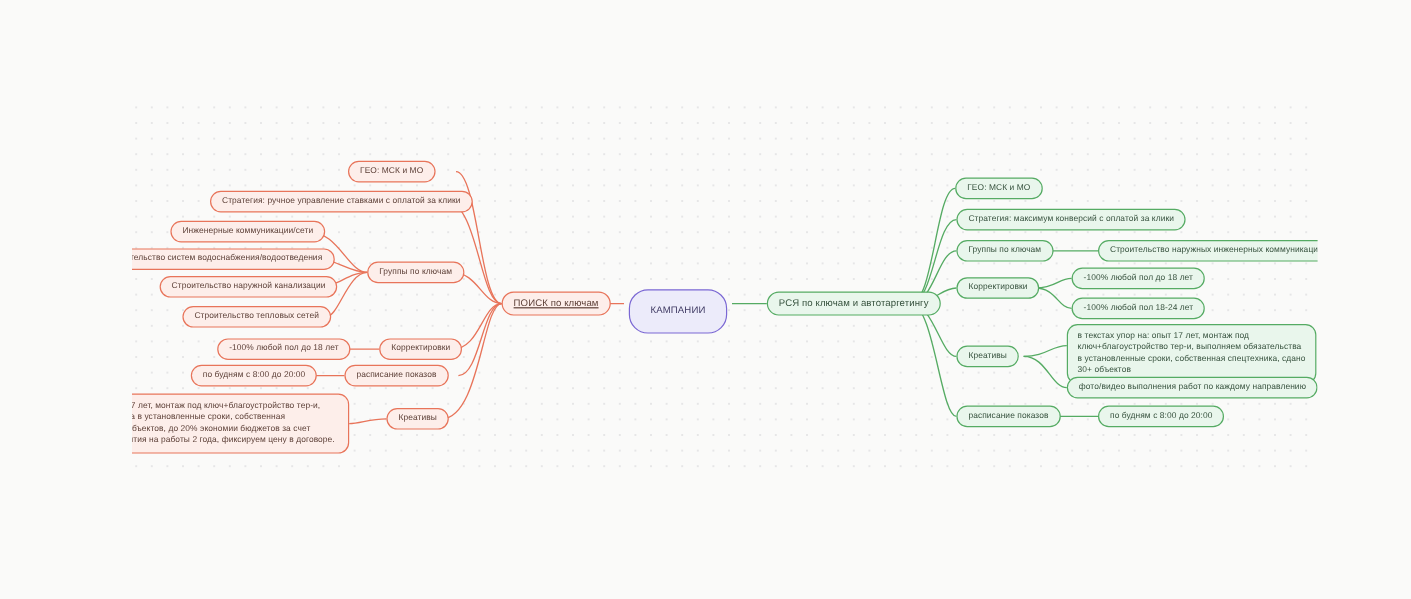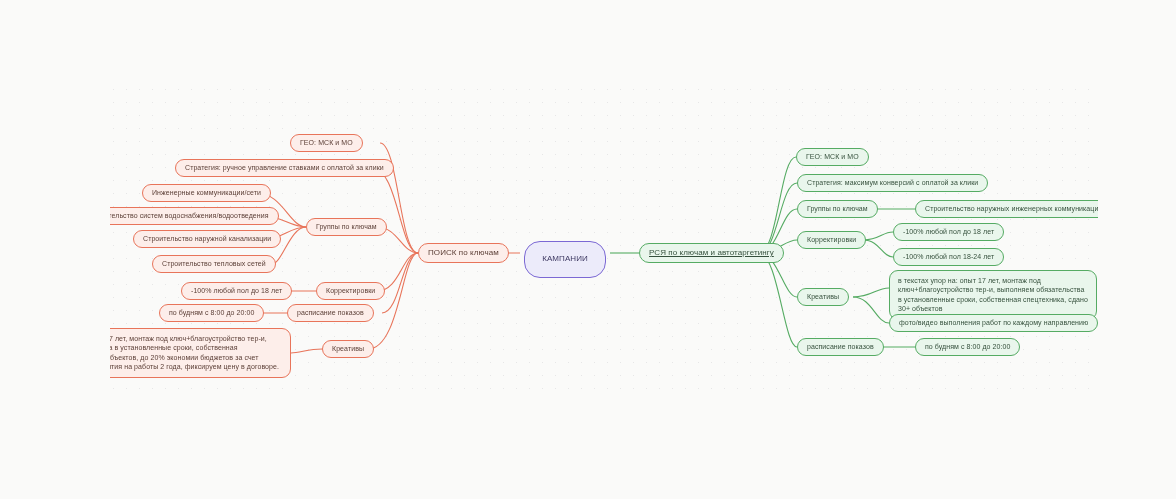--- a/index.html
+++ b/index.html
@@ -104,21 +104,21 @@
       <path d="M863 240 C880 240 882 232 893 232"></path>
       <path d="M863 240 C880 240 882 257 893 257"></path>
       <path d="M853 297 C872 297 876 288 889 288"></path>
       <path d="M853 297 C872 297 876 323 889 323"></path>
       <path d="M877 347 L915 347"></path>
     </g>
   </svg>
 
   <div class="node n-purple t8" style="left:524px; top:241px; width:82px; height:37px;">КАМПАНИИ</div>
 
-  <div class="node n-red t8" style="left:418px; top:243px; height:20px;">ПОИСК по ключам</div>
+  <div class="node n-red t8" style="left:418px; top:243px; height:20px;text-decoration:underline;">ПОИСК по ключам</div>
 
   <div class="node n-red t7" style="left:290px; top:134px; height:18px;">ГЕО: МСК и МО</div>
 
   <div class="node n-red t7" style="left:175px; top:159px; height:18px;">Стратегия: ручное управление ставками с оплатой за клики</div>
 
   <div class="node n-red t7" style="left:306px; top:218px; height:18px;">Группы по ключам</div>
 
   <div class="node n-red t7" style="left:142px; top:184px; height:18px;">Инженерные коммуникации/сети</div>
 
   <div class="node n-red t7" style="left:78px; top:207px; height:18px;">Строительство систем водоснабжения/водоотведения</div>
@@ -132,21 +132,21 @@
   <div class="node n-red t7" style="left:181px; top:282px; height:18px;">-100% любой пол до 18 лет</div>
 
   <div class="node n-red t7" style="left:287px; top:304px; height:18px;">расписание показов</div>
 
   <div class="node n-red t7" style="left:159px; top:304px; height:18px;">по будням с 8:00 до 20:00</div>
 
   <div class="node n-red t7" style="left:322px; top:340px; height:18px;">Креативы</div>
 
   <div class="node n-red multi t7" style="left:16px; top:328px; width:275px; padding:5px 8px;">в текстах упор на: опыт 17 лет, монтаж под ключ+благоустройство тер-и, выполняем обязательства в установленные сроки, собственная спецтехника, сдано 30+ объектов, до 20% экономии бюджетов за счет комплексных работ, гарантия на работы 2 года, фиксируем цену в договоре.</div>
 
-  <div class="node n-green t8" style="left:639px; top:243px; height:20px;text-decoration:underline;">РСЯ по ключам и автотаргетингу</div>
+  <div class="node n-green t8" style="left:639px; top:243px; height:20px;">РСЯ по ключам и автотаргетингу</div>
 
   <div class="node n-green t7" style="left:796px; top:148px; height:18px;">ГЕО: МСК и МО</div>
 
   <div class="node n-green t7" style="left:797px; top:174px; height:18px;">Стратегия: максимум конверсий с оплатой за клики</div>
 
   <div class="node n-green t7" style="left:797px; top:200px; height:18px;">Группы по ключам</div>
 
   <div class="node n-green t7" style="left:915px; top:200px; height:18px;">Строительство наружных инженерных коммуникаций</div>
 
   <div class="node n-green t7" style="left:797px; top:231px; height:18px;">Корректировки</div>

